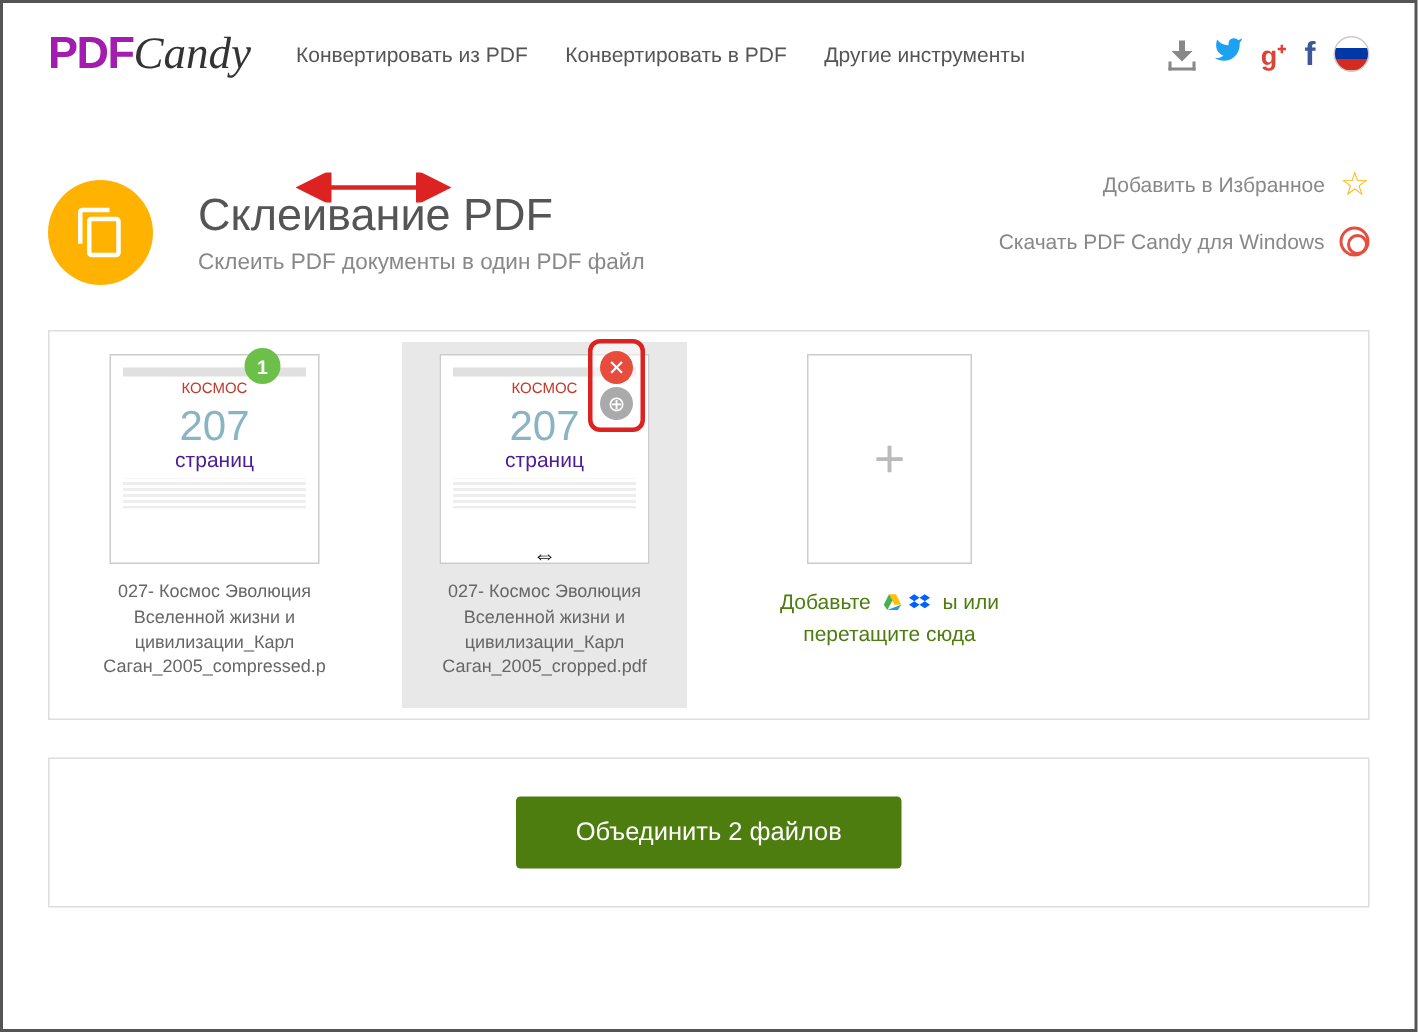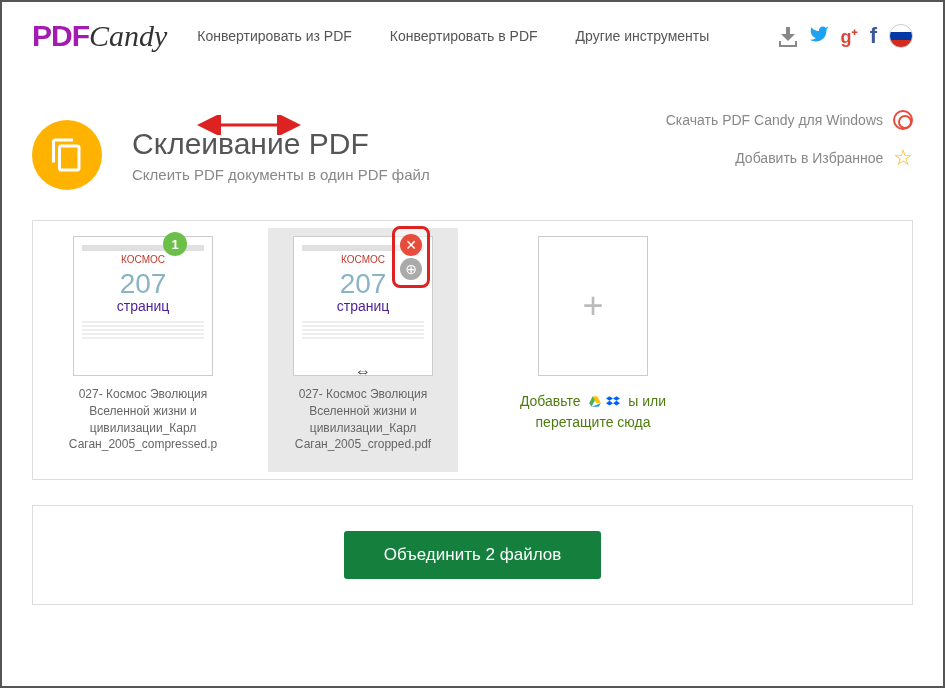--- a/index.html
+++ b/index.html
@@ -1,21 +1,21 @@
 <!DOCTYPE html>
 <html><head>
 <meta charset="utf-8">
 <style>
 * { box-sizing: border-box; margin: 0; padding: 0; }
 body { font-family: Arial, sans-serif; background: #fff; width: 945px; height: 688px; overflow: hidden; border: 2px solid #555; }
 .header { display: flex; align-items: center; padding: 10px 30px; height: 68px; }
 .logo { display: flex; align-items: baseline; font-weight: bold; margin-right: 30px; }
 .logo-pdf { color: #a21caf; font-size: 30px; font-weight: 900; letter-spacing: -1px; }
 .logo-candy { color: #333; font-size: 30px; font-weight: 400; font-style: italic; font-family: cursive; }
-.nav { display: flex; gap: 38px; flex: 1; }
+.nav { display: flex; gap: 25px; flex: 1; }
 .nav-item { color: #555; font-size: 14px; cursor: pointer; }
 .header-icons { display: flex; align-items: center; gap: 12px; }
 .dl-icon { width: 18px; height: 18px; position: relative; }
 .dl-icon::before { content: ''; position: absolute; left: 7px; top: 0; width: 4px; height: 10px; background: #888; }
 .dl-icon::after { content: ''; position: absolute; left: 2px; top: 7px; border-left: 7px solid transparent; border-right: 7px solid transparent; border-top: 7px solid #888; }
 .dl-tray { position: absolute; bottom: -2px; left: 0; width: 18px; height: 6px; border: 2px solid #888; border-top: none; }
 .twitter { color: #1da1f2; font-size: 20px; }
 .gplus { color: #db4437; font-size: 18px; font-weight: bold; }
 .fb { color: #3b5998; font-size: 22px; font-weight: bold; }
 .flag { width: 24px; height: 24px; border-radius: 50%; background: linear-gradient(#fff 33%, #0039a6 33% 66%, #d52b1e 66%); border: 1px solid #ccc; }
@@ -47,21 +47,21 @@
 .ctrl-zoom { background: #aaa; }
 .drag-arrow { position: absolute; top: 115px; left: 195px; z-index: 10; }
 .move-cursor { position: absolute; bottom: -5px; left: 50%; transform: translateX(-50%); font-size: 16px; }
 .dropzone { width: 210px; text-align: center; }
 .drop-box { width: 110px; height: 140px; border: 1px solid #ccc; margin: 0 auto 15px; display: flex; align-items: center; justify-content: center; color: #bbb; font-size: 36px; }
 .drop-label { color: #4d7c0f; font-size: 14px; line-height: 1.5; position: relative; }
 .cloud-icons { display: inline-flex; gap: 2px; vertical-align: middle; margin: 0 3px; }
 .gdrive { width: 16px; height: 14px; }
 .dropbox { width: 16px; height: 14px; }
 .action-area { border: 1px solid #ddd; padding: 25px; text-align: center; }
-.merge-btn { background: #15803d; color: #fff; border: none; padding: 14px 40px; font-size: 17px; border-radius: 3px; cursor: pointer; }
+.merge-btn { background: #4d7c0f; color: #fff; border: none; padding: 14px 40px; font-size: 17px; border-radius: 3px; cursor: pointer; }
 </style>
 </head>
 <body>
 
 <div class="header">
   <div class="logo">
     <span class="logo-pdf">PDF</span>
     <span class="logo-candy">Candy</span>
   </div>
   <div class="nav">
@@ -90,26 +90,26 @@
       <svg viewBox="0 0 24 24" fill="#fff">
           <path d="M16 1H4c-1.1 0-2 .9-2 2v14h2V3h12V1zm3 4H8c-1.1 0-2 .9-2 2v14c0 1.1.9 2 2 2h11c1.1 0 2-.9 2-2V7c0-1.1-.9-2-2-2zm0 16H8V7h11v14z"></path>
         </svg>
     </div>
     <div class="title-text">
       <h1>Склеивание PDF</h1>
       <p>Склеить PDF документы в один PDF файл</p>
     </div>
     <div class="side-links">
       <div class="side-link">
+        <span>Добавить в Избранное</span>
+        <span class="star-icon">☆</span>
+      </div>
+      <div class="side-link">
         <span>Скачать PDF Candy для Windows</span>
         <span class="spiral-icon"></span>
-      </div>
-      <div class="side-link">
-        <span>Добавить в Избранное</span>
-        <span class="star-icon">☆</span>
       </div>
     </div>
   </div>
 
   <div class="files-area">
     <div class="file-item" style="position:relative;">
       <div class="thumb">
         <div class="thumb-hdr"></div>
         <div class="thumb-title">КОСМОС</div>
         <div class="thumb-pages">207</div>

